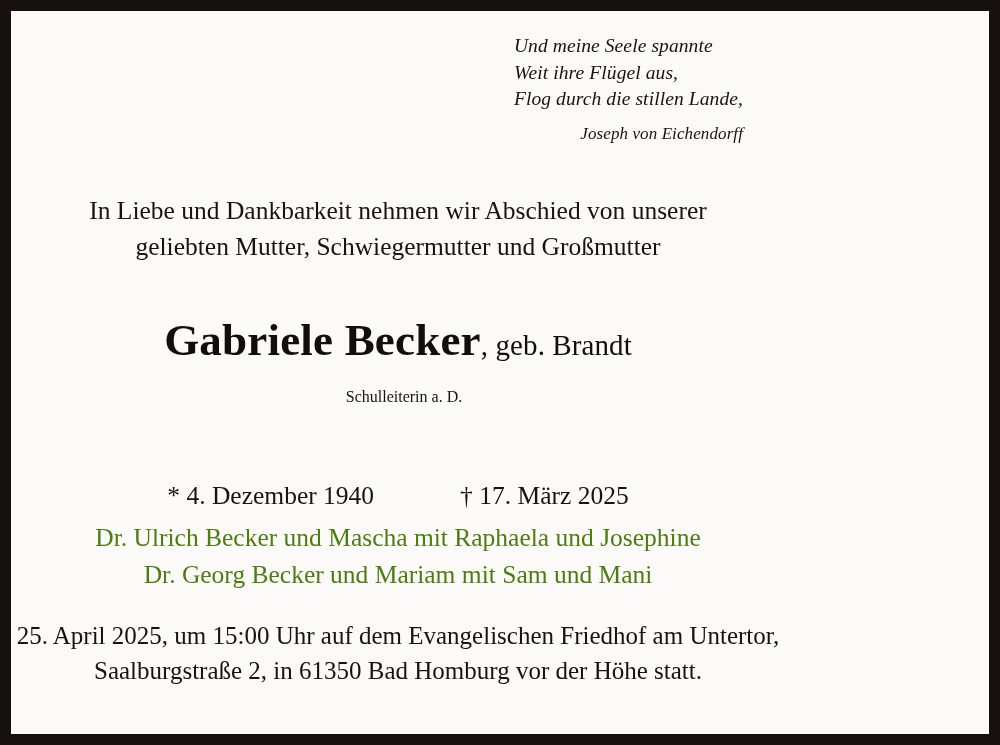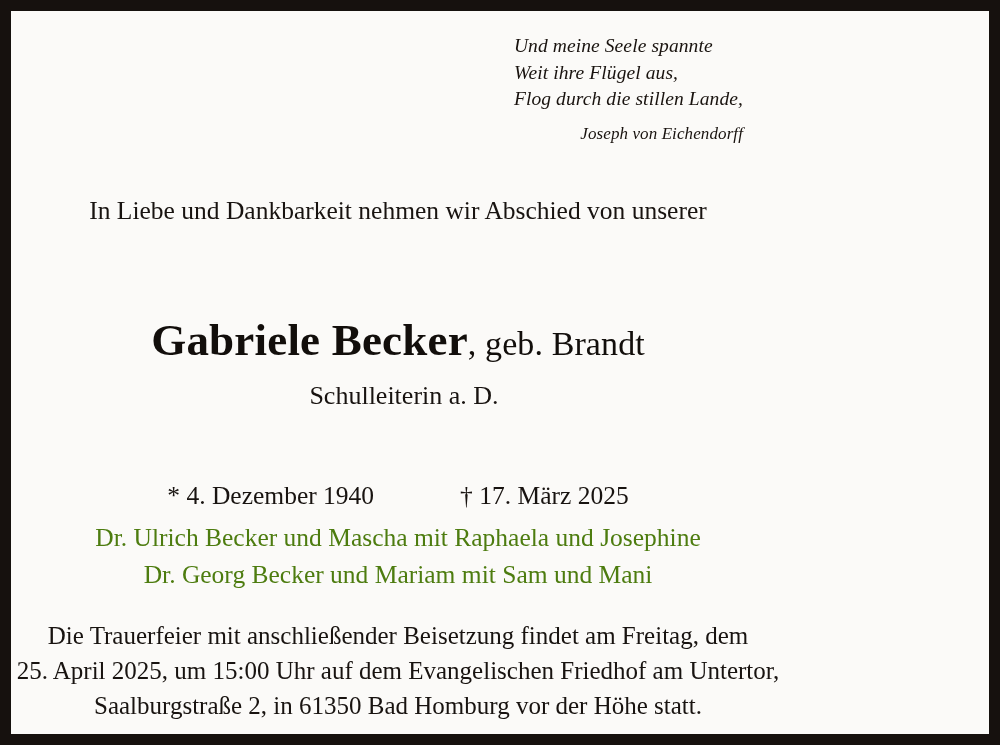--- a/index.html
+++ b/index.html
@@ -84,28 +84,28 @@
   .nameline {
     font-size: 45px;
     line-height: 52px;
     letter-spacing: 0.2px;
     color: #120e0b;
   }
   .nameline .given {
     font-weight: bold;
   }
   .nameline .maiden {
-    font-size: 34px;
+    font-size: 29px;
     font-weight: normal;
     letter-spacing: 0.1px;
     text-align: right;
   }
   .role {
     margin-top: 11px;
-    font-size: 26px;
+    font-size: 16px;
     line-height: 30px;
     color: #181310;
     padding-left: 12px;
   }
 
   
   .dates {
     position: absolute;
     left: 0;
     right: 0;
@@ -161,38 +161,38 @@
 
     <div class="poem">
       <div class="line">Und meine Seele spannte</div>
       <div class="line">Weit ihre Flügel aus,</div>
       <div class="line">Flog durch die stillen Lande,</div>
       <div class="author">Joseph von Eichendorff</div>
     </div>
 
     <div class="intro">
       <div>In Liebe und Dankbarkeit nehmen wir Abschied von unserer</div>
+      <div>geliebten Mutter, Schwiegermutter und Großmutter</div>
     </div>
 
     <div class="nameblock">
       <div class="nameline">
         <span class="given">Gabriele Becker</span><span class="maiden">, geb. Brandt</span>
       </div>
       <div class="role">Schulleiterin a. D.</div>
     </div>
 
     <div class="dates">
       <span class="birth">* 4. Dezember 1940</span><span class="gap"></span><span class="death">† 17. März 2025</span>
     </div>
 
     <div class="family">
       <div>Dr. Ulrich Becker und Mascha mit Raphaela und Josephine</div>
       <div>Dr. Georg Becker und Mariam mit Sam und Mani</div>
     </div>
 
     <div class="funeral">
-      <div>Die Trauerfeier mit anschließender Beisetzung findet am Freitag, dem</div>
       <div>25. April 2025, um 15:00 Uhr auf dem Evangelischen Friedhof am Untertor,</div>
       <div>Saalburgstraße 2, in 61350 Bad Homburg vor der Höhe statt.</div>
     </div>
 
   </div>
 </div>
 
 </body></html>

